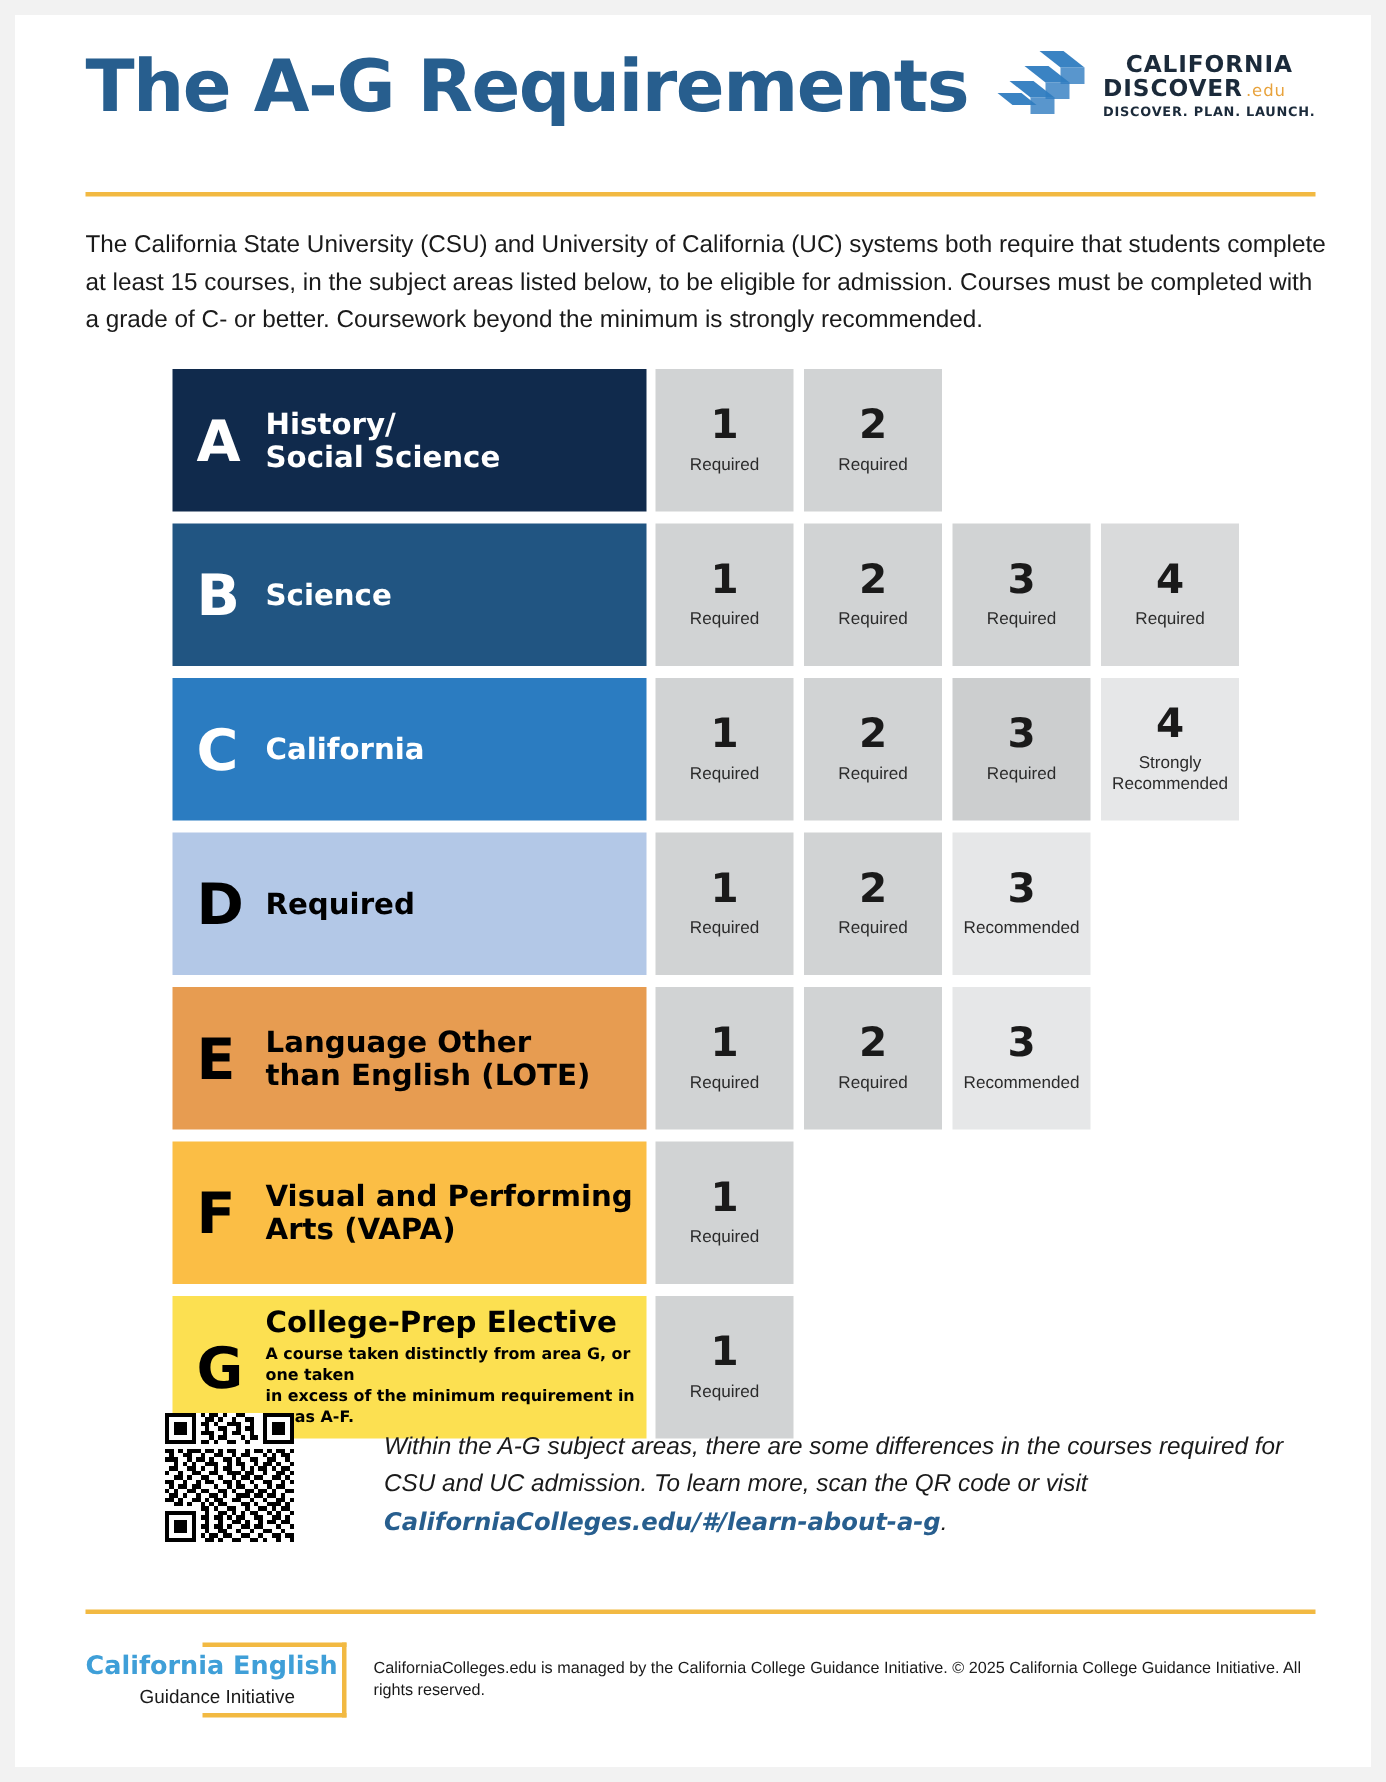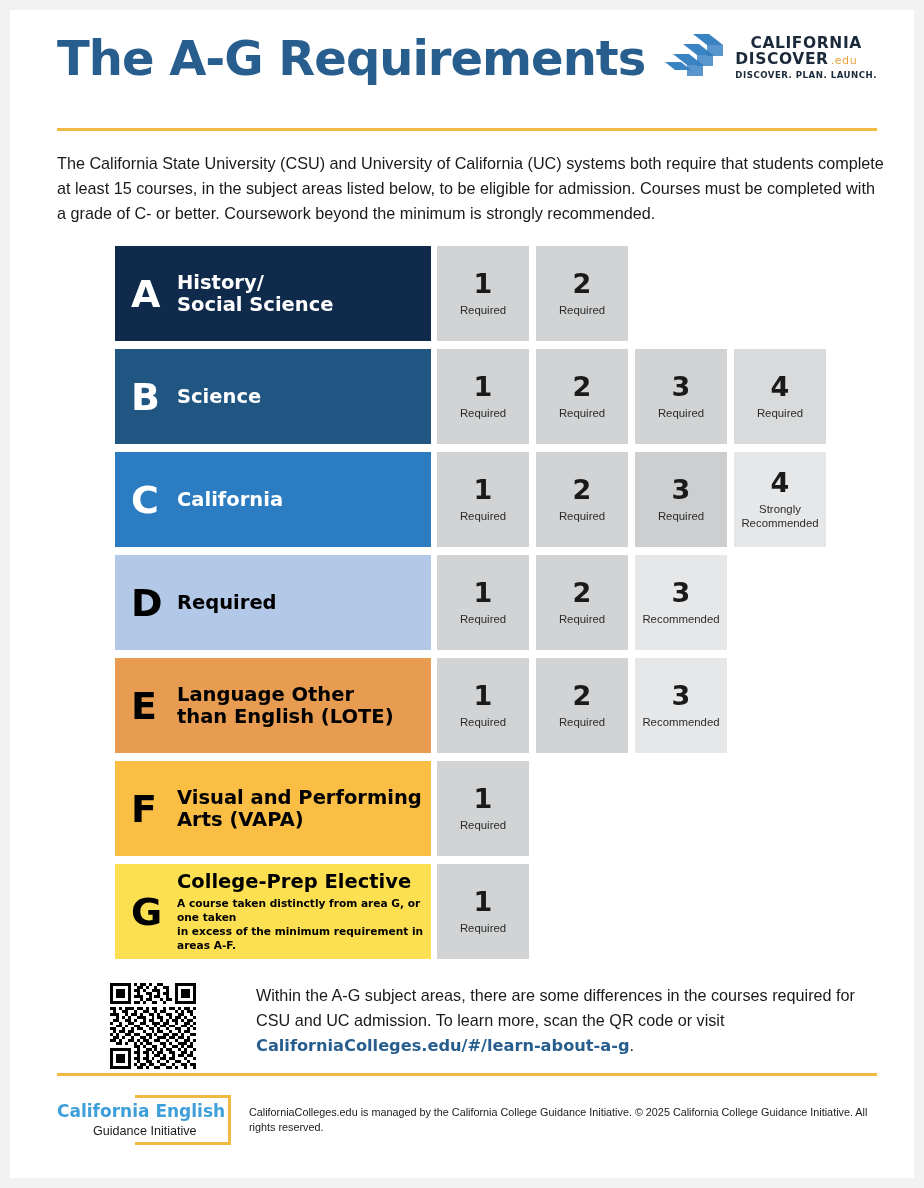--- a/index.html
+++ b/index.html
@@ -93,21 +93,21 @@
   .cell-num {
     font-size: 27px; font-weight: bold; color: #1a1a1a; line-height: 1;
     font-family: "DejaVu Sans", sans-serif;
   }
   .cell-label {
     font-size: 11.4px; color: #2b2b2b; line-height: 14px;
     text-align: center; margin-top: 6px;
   }
 
   
-  .qr-block { position: absolute; left: 100px; top: 973px; display: flex; align-items: flex-start; }
+  .qr-block { position: absolute; left: 100px; top: 932px; display: flex; align-items: flex-end; font-style: italic; }
   .qr { width: 86px; height: 86px; flex: none; background: #ffffff; }
   .qr-text {
     margin-left: 60px; width: 620px;
     font-size: 16.2px; line-height: 25px; color: #1a1a1a;
   }
   .qr-link { color: #275e8e; font-weight: bold; font-family: "DejaVu Sans", sans-serif; }
 
   
   .footer { position: absolute; left: 47px; top: 1082px; width: 820px; display: flex; align-items: center; }
   .footer-logo { position: relative; width: 178px; height: 56px; flex: none; }

